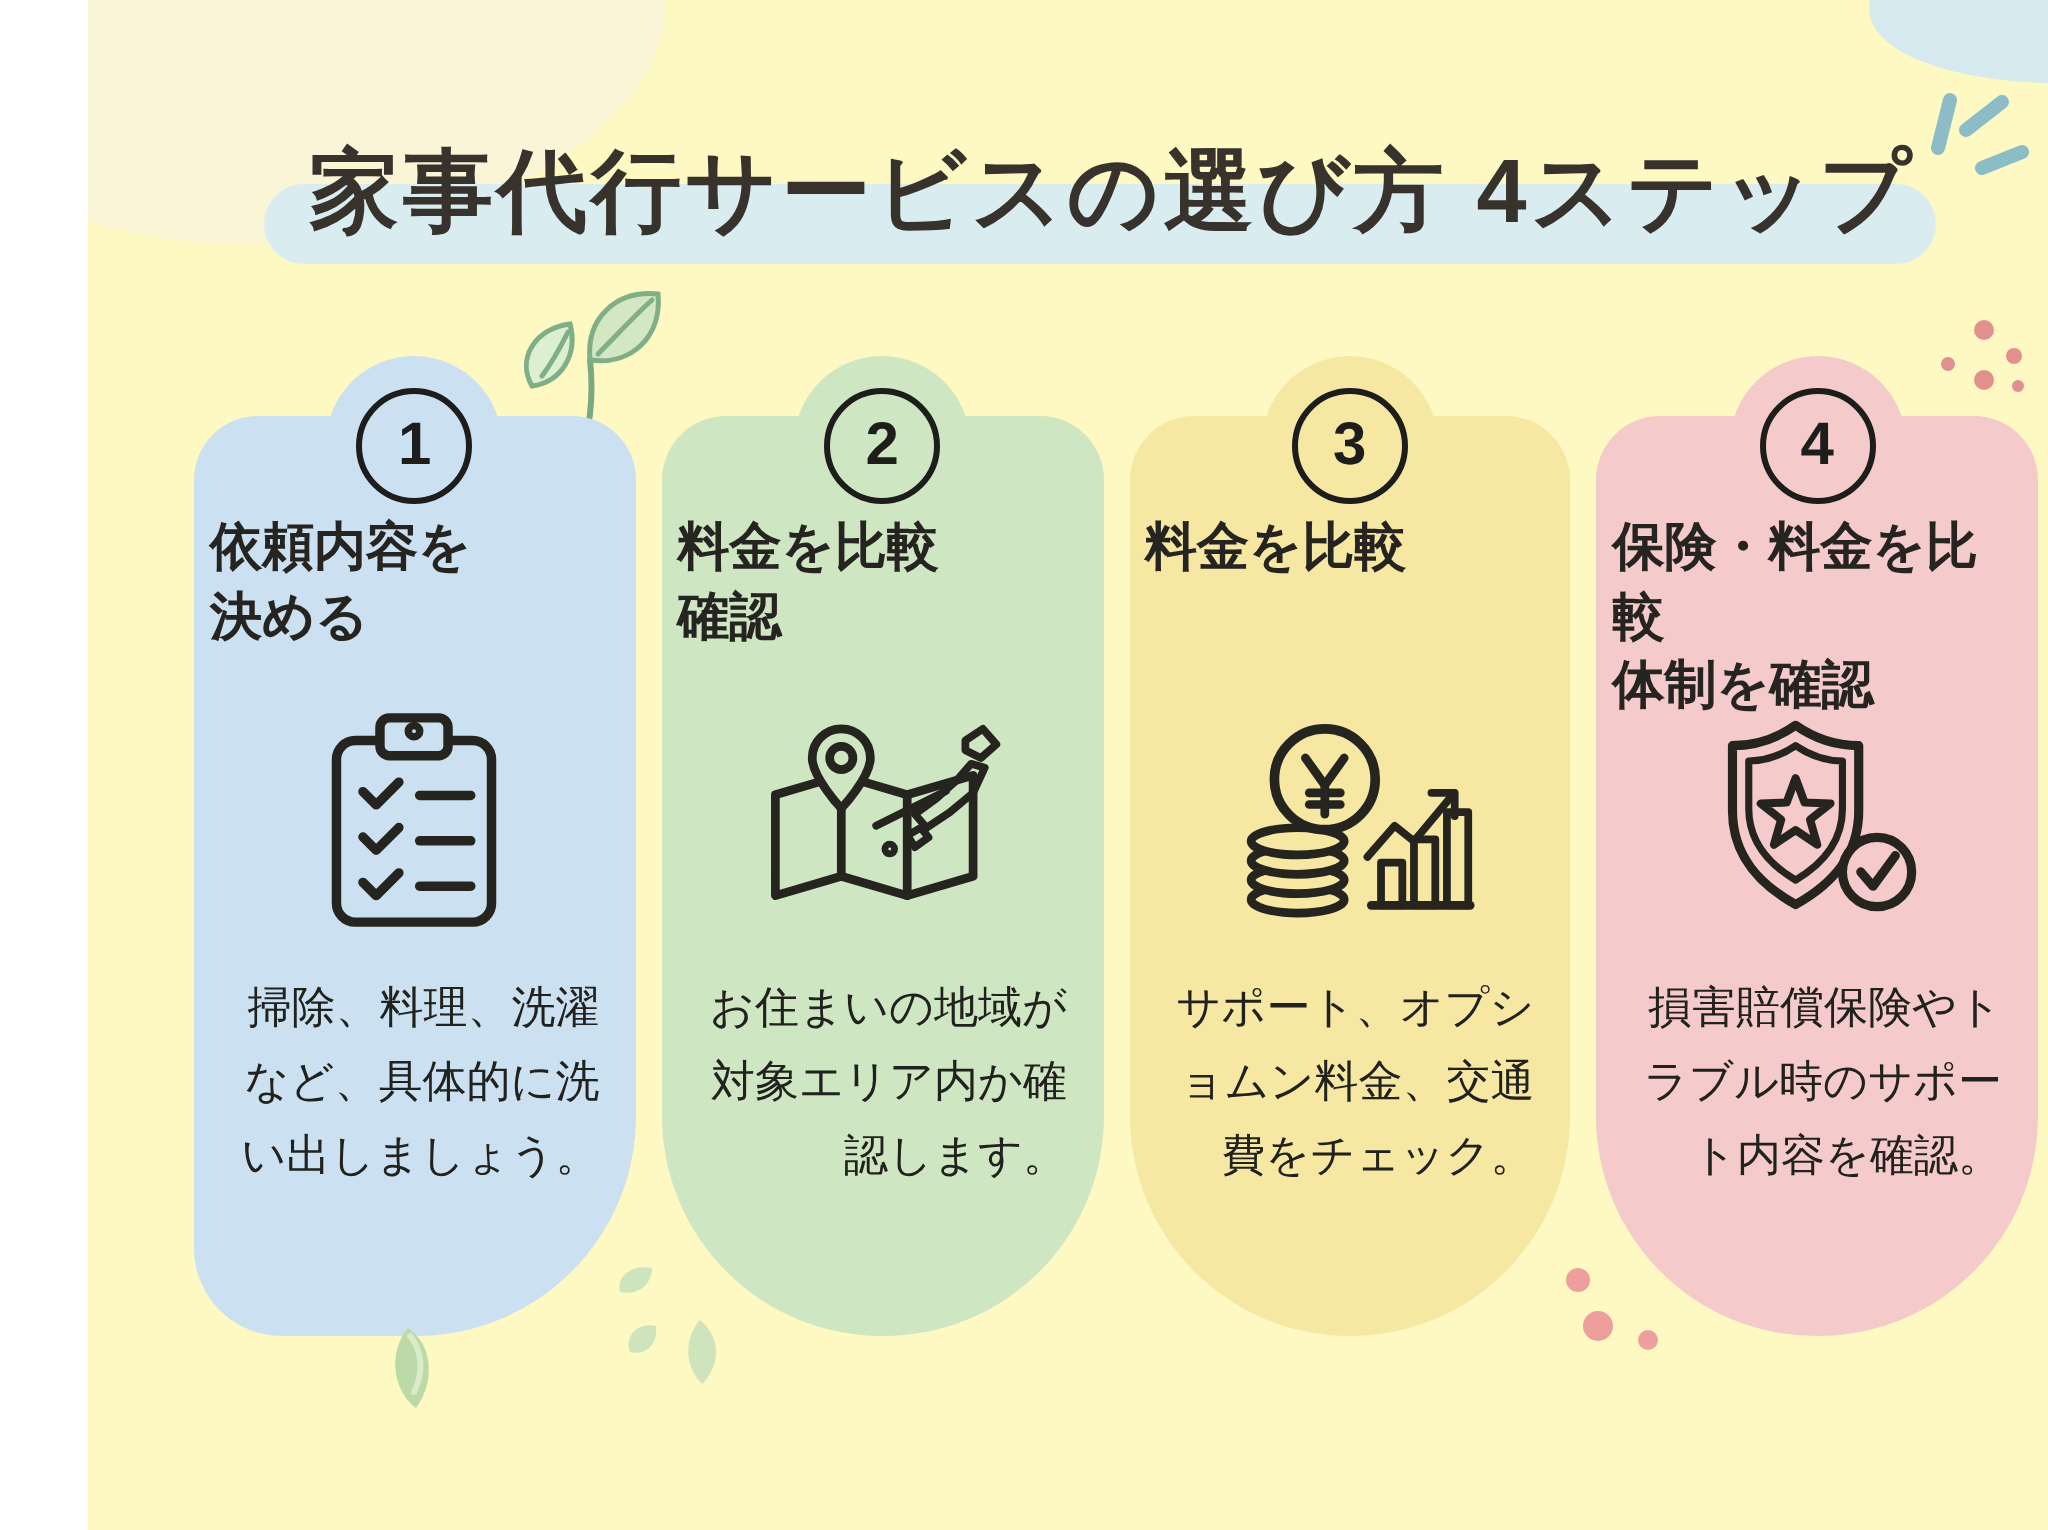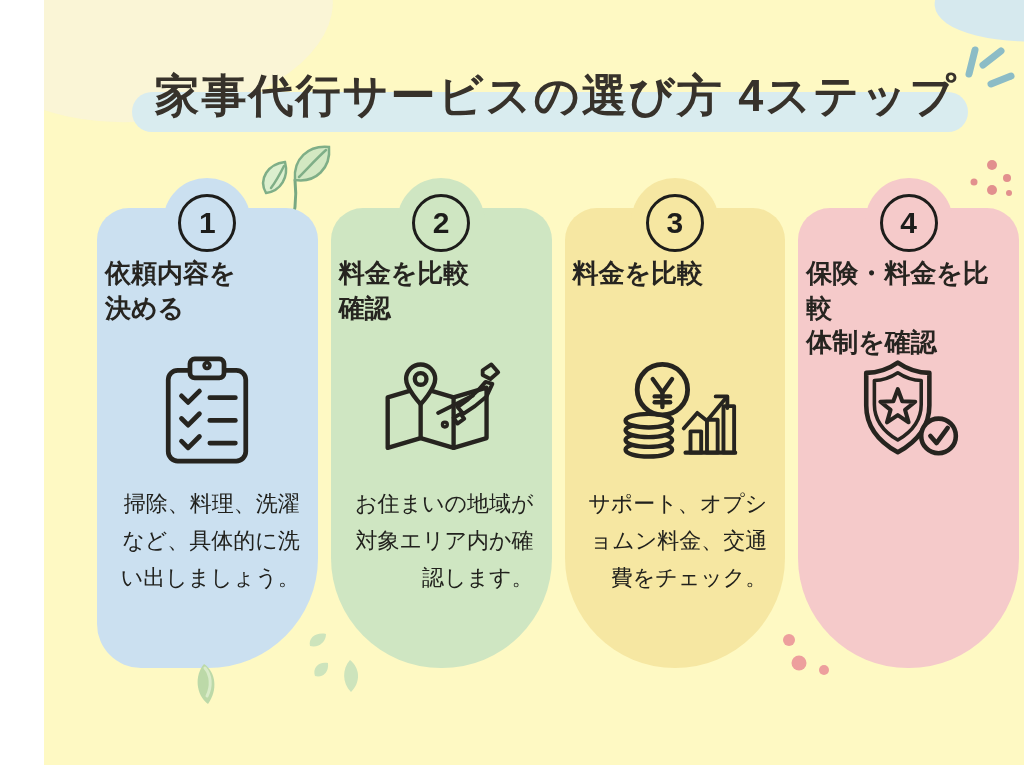--- a/index.html
+++ b/index.html
@@ -168,20 +168,21 @@
 体制を確認</h2>
       <div class="step-icon">
         <svg width="112" height="108" viewBox="0 0 110 105">
           <path class="ink" d="M44 6 C54 13 64 16 75 16 L75 48 C75 70 62 84 44 94 C26 84 13 70 13 48 L13 16 C24 16 34 13 44 6 Z" stroke-width="4.5"></path>
           <path class="ink" d="M44 16 C51.5 21 59 23.5 67 23.5 L67 47 C67 63 57.5 74 44 82 C30.5 74 21 63 21 47 L21 23.5 C29 23.5 36.5 21 44 16 Z" stroke-width="3.5"></path>
           <polygon class="ink" points="44,32 48.4,43.9 61.1,44.4 51.1,52.3 54.6,64.6 44,57.5 33.4,64.6 36.9,52.3 26.9,44.4 39.6,43.9" stroke-width="4"></polygon>
           <circle class="ink fillcard" cx="84" cy="78" r="17" stroke-width="4.5"></circle>
           <path class="ink" d="M76 78 L82 85 L93 70" stroke-width="4.5"></path>
         </svg>
       </div>
+      <p class="step-desc">損害賠償保険やトラブル時のサポート内容を確認。</p>
     </section>
   </div>
 
   <svg class="deco behind" style="left:258px;top:628px;z-index:2;" width="70" height="75" viewBox="0 0 70 75">
     <path d="M8 18 C6 10 14 4 24 6 C24 14 17 20 8 18 Z" fill="#cde4bc"></path>
     <path d="M13 48 C10 40 17 33 26 35 C27 44 21 50 13 48 Z" fill="#cde4bc"></path>
     <path d="M48 32 C58 40 59 54 49 64 C40 55 40 41 48 32 Z" fill="#cde4bc"></path>
   </svg>
 
   <svg class="deco" style="left:140px;top:662px;" width="42" height="45" viewBox="0 0 42 45">

